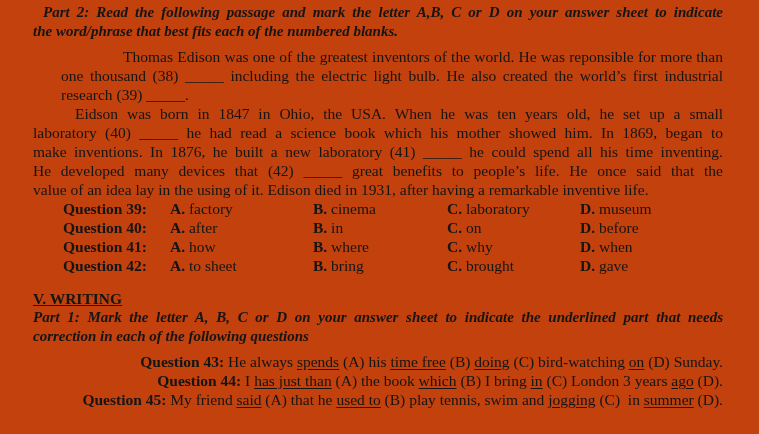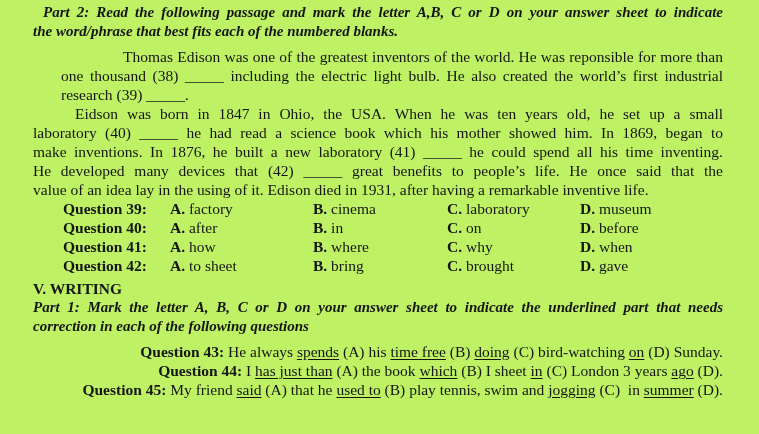--- a/index.html
+++ b/index.html
@@ -1,34 +1,34 @@
 <!DOCTYPE html>
 <html><head>
 <meta charset="utf-8">
 <style>
   html,body{margin:0;padding:0;background:#ffffff;}
   .page{
     position:relative;
     width:759px;height:434px;box-sizing:border-box;
     padding:3px 36px 0 33px;
-    background:#bef264;color:#151515;
+    background:#c2410c;color:#151515;
     font-family:"Liberation Serif","DejaVu Serif",serif;
     font-size:15.5px;line-height:19px;
     overflow:hidden;
   }
   .bi{font-weight:700;font-style:italic;font-size:15px;}
   .jl{text-align:justify;text-align-last:justify;word-spacing:-0.5px;}
   .ind-a{text-indent:10px;}
   .ind-b{text-indent:62px;}
   .ind-c{text-indent:42px;}
   .p1{margin-top:6px;margin-left:28px;}
   .mcq{margin-left:30px;}
   .mcq-row{display:grid;grid-template-columns:107px 143px 134px 133px auto;}
   .bld{font-weight:700;}
-  .wh{margin-top:4px;font-weight:700;}
+  .wh{margin-top:14px;font-weight:700;text-decoration:underline;}
   .wqs{margin-top:6px;margin-left:29px;text-align:right;}
   .wq{white-space:nowrap;}
   .wql{font-weight:700;}
   .u{text-decoration:underline;text-underline-offset:2px;}
 </style>
 </head>
 <body>
 
 <div class="page">
 
@@ -95,21 +95,21 @@
     <div>correction in each of the following questions</div>
   </div>
 
   <div class="wqs">
     <div class="wq">
       <span class="wql">Question 43:</span>
       <span><span>He always </span><span class="u">spends</span><span> (A) his </span><span class="u">time free</span><span> (B) </span><span class="u">doing</span><span> (C) bird-watching </span><span class="u">on</span><span> (D) Sunday.</span></span>
     </div>
     <div class="wq">
       <span class="wql">Question 44:</span>
-      <span><span>I </span><span class="u">has just than</span><span> (A) the book </span><span class="u">which</span><span> (B) I sheet </span><span class="u">in</span><span> (C) London 3 years </span><span class="u">ago</span><span> (D).</span></span>
+      <span><span>I </span><span class="u">has just than</span><span> (A) the book </span><span class="u">which</span><span> (B) I bring </span><span class="u">in</span><span> (C) London 3 years </span><span class="u">ago</span><span> (D).</span></span>
     </div>
     <div class="wq">
       <span class="wql">Question 45:</span>
       <span><span>My friend </span><span class="u">said</span><span> (A) that he </span><span class="u">used to</span><span> (B) play tennis, swim and </span><span class="u">jogging</span><span> (C) &nbsp;in </span><span class="u">summer</span><span> (D).</span></span>
     </div>
   </div>
 
 </div>
 
 </body></html>

